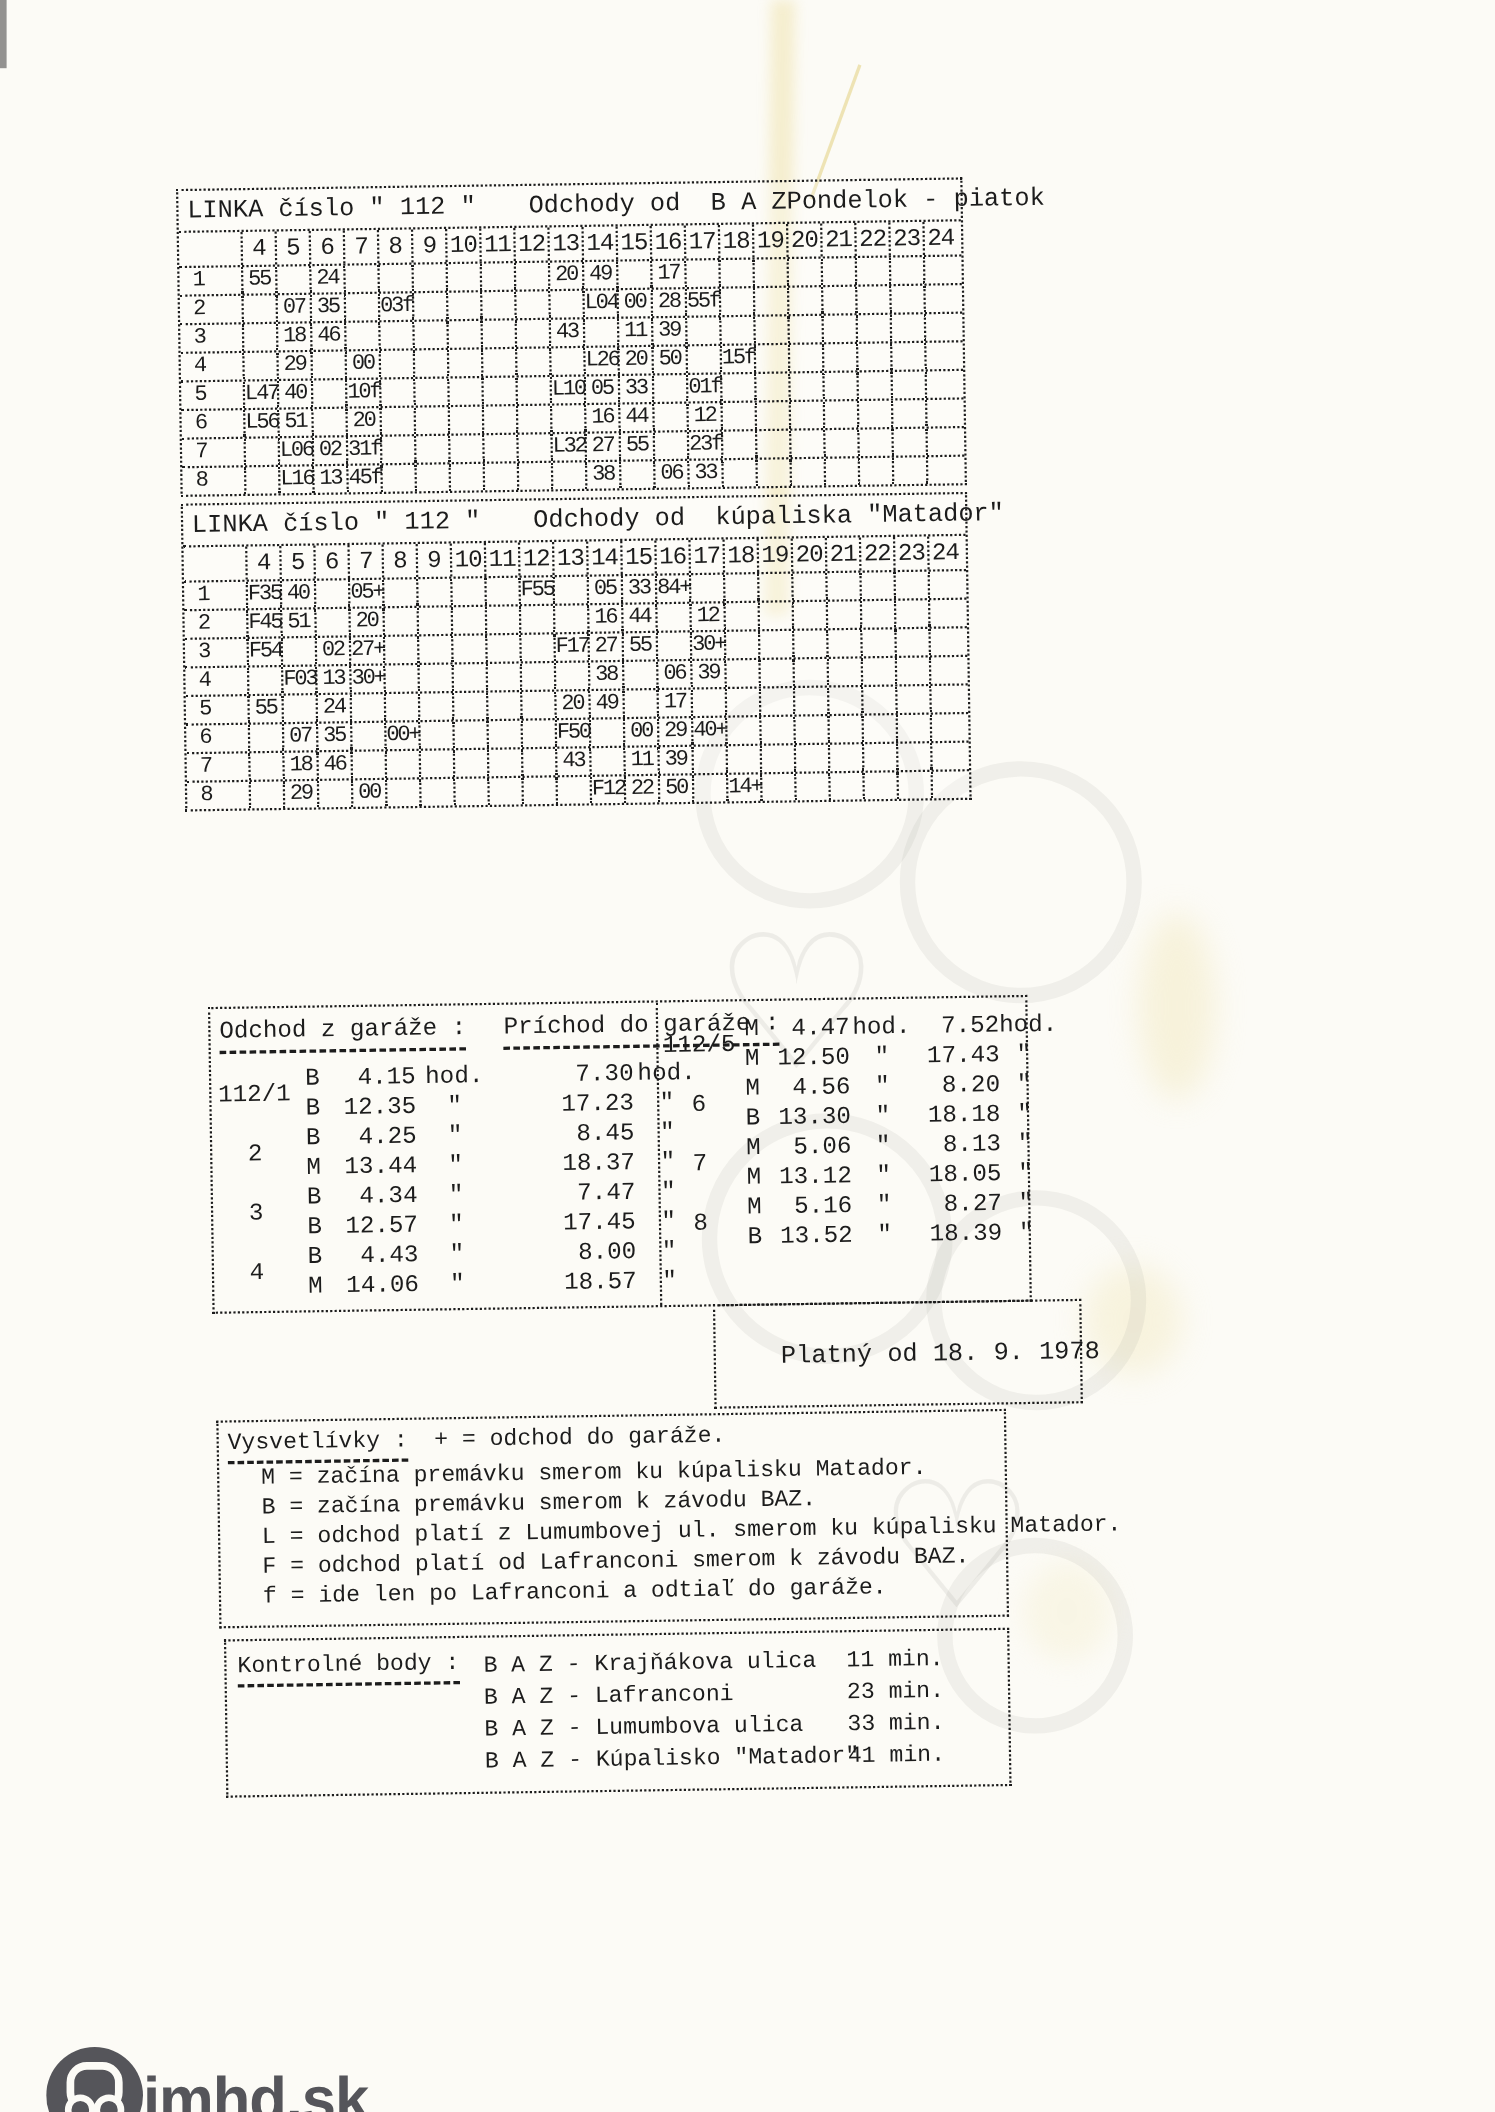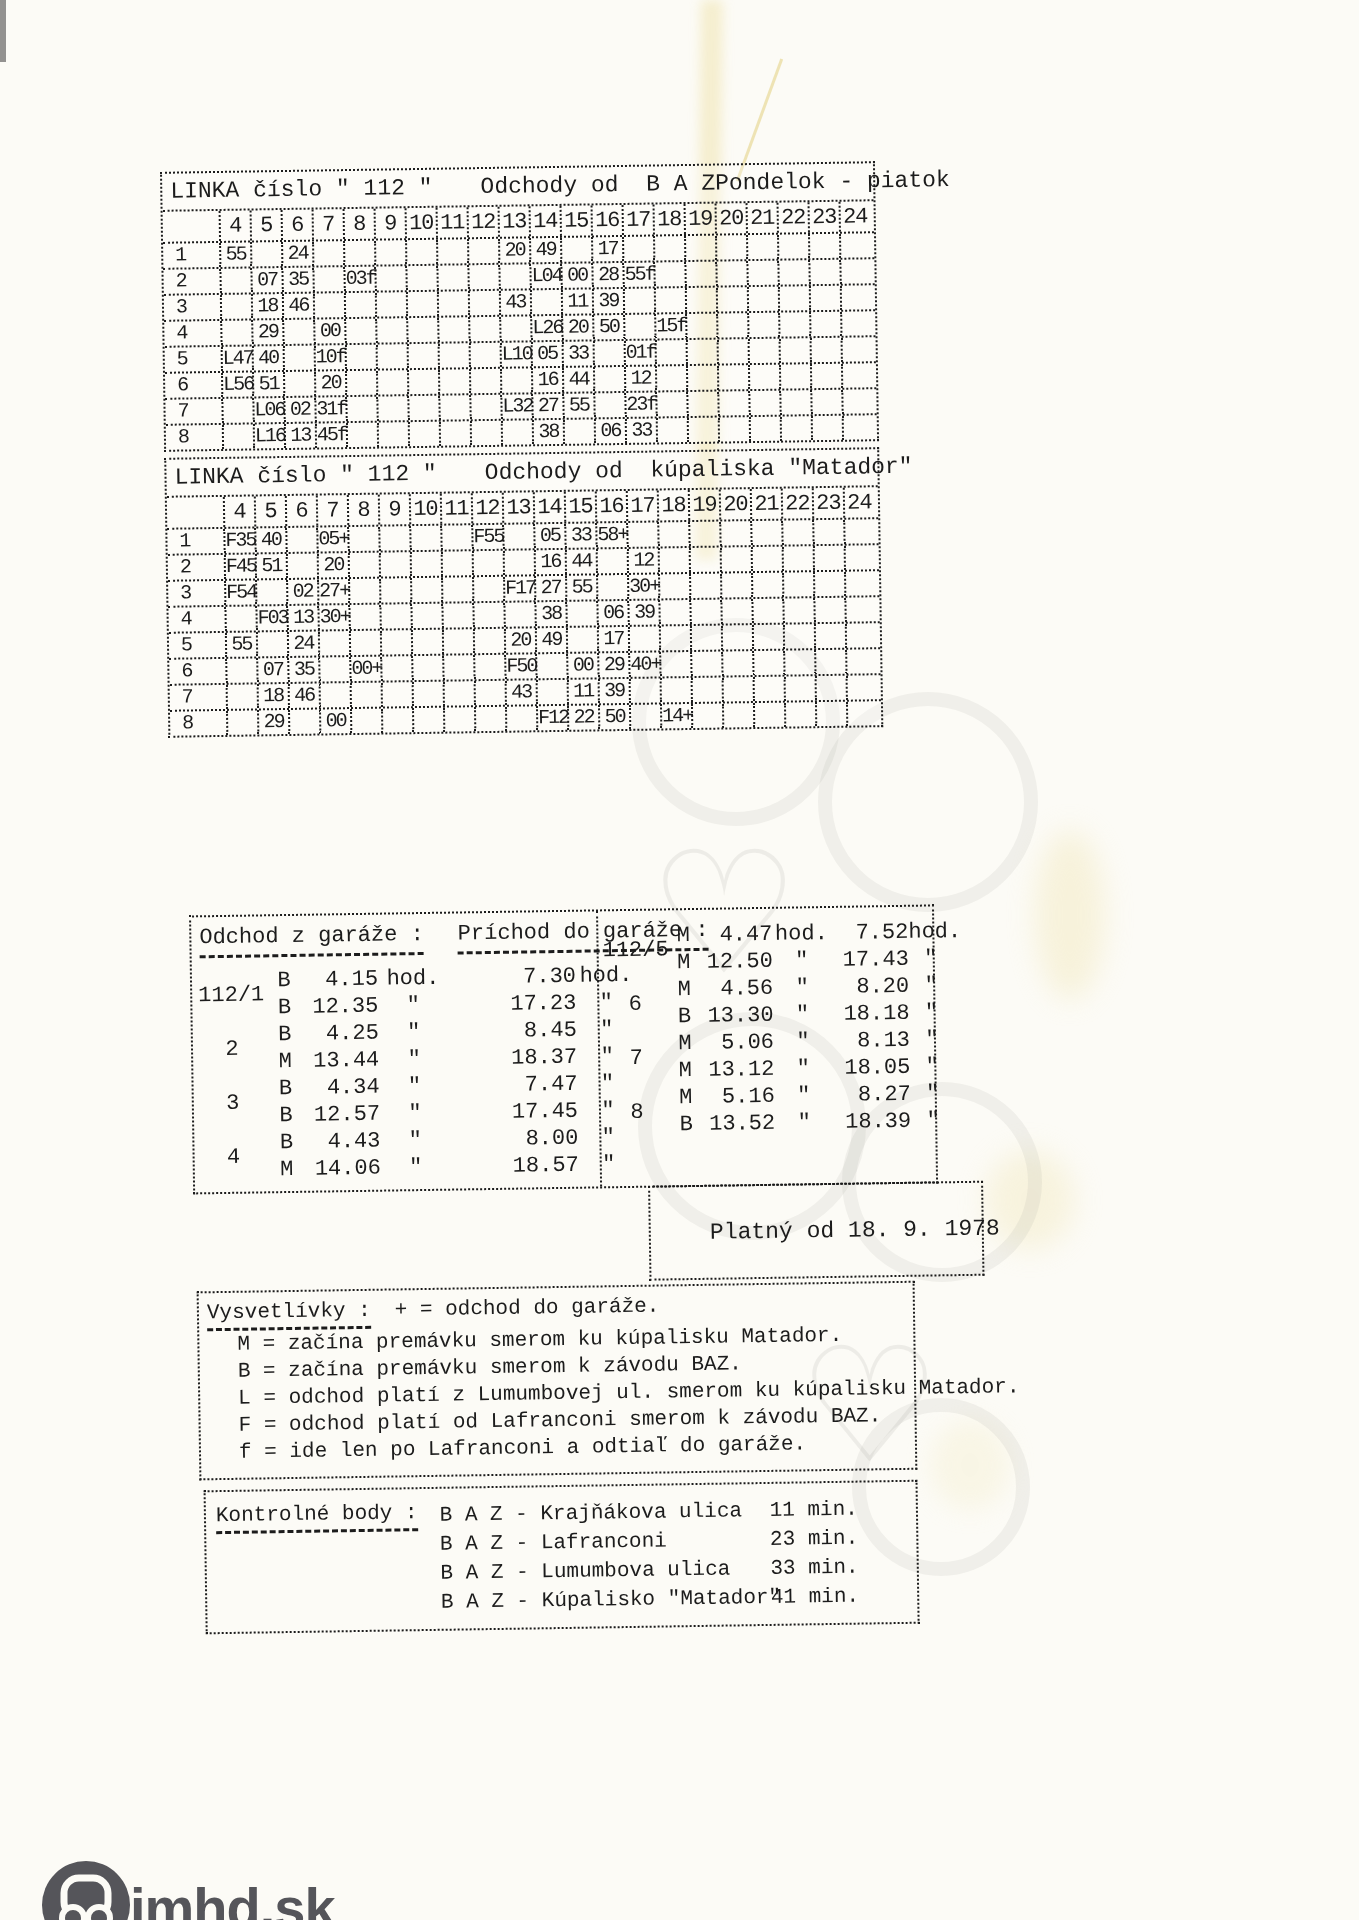--- a/index.html
+++ b/index.html
@@ -367,21 +367,21 @@
           <div class="tc"></div>
           <div class="tc">05+</div>
           <div class="tc"></div>
           <div class="tc"></div>
           <div class="tc"></div>
           <div class="tc"></div>
           <div class="tc">F55</div>
           <div class="tc"></div>
           <div class="tc">05</div>
           <div class="tc">33</div>
-          <div class="tc">58+</div>
+          <div class="tc">84+</div>
           <div class="tc"></div>
           <div class="tc"></div>
           <div class="tc"></div>
           <div class="tc"></div>
           <div class="tc"></div>
           <div class="tc"></div>
           <div class="tc"></div>
           <div class="tc"></div>
         </div>
         <div class="trow">

